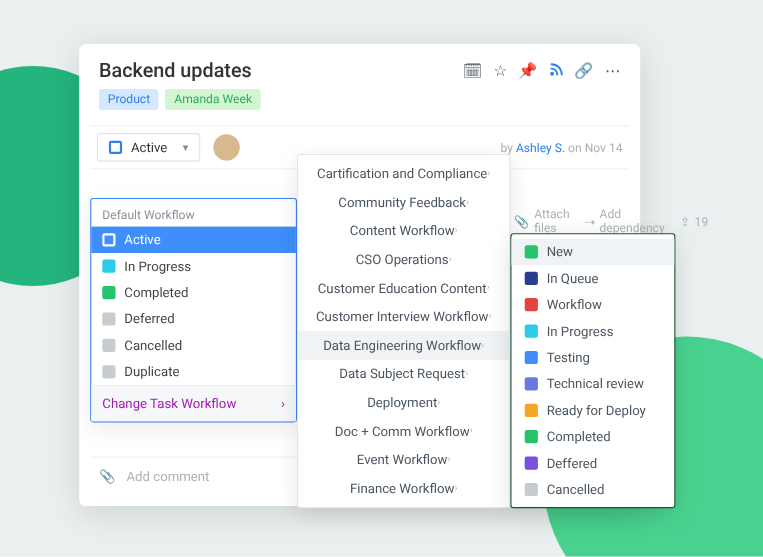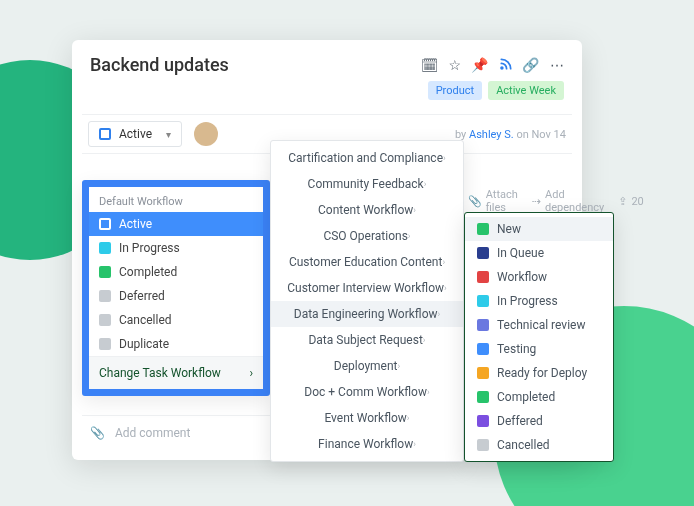--- a/index.html
+++ b/index.html
@@ -37,21 +37,21 @@
     z-index: 1;
   }
   
   .hdr { padding: 14px 18px 4px 18px; }
   .hdr-row1 { display: flex; justify-content: space-between; align-items: center; }
   .title { font-size: 18px; font-weight: 500; color: #333; }
   .hdr-icons { display: flex; gap: 10px; align-items: center; }
   .hdr-icons span { color: #4a5560; font-size: 14px; cursor: pointer; line-height: 1; }
   .hdr-icons .pin { color: #2f80ed; }
   .hdr-icons .rss { color: #2f80ed; }
-  .tags { margin-top: 6px; display: flex; gap: 6px; justify-content: flex-end; }
+  .tags { margin-top: 6px; display: flex; gap: 6px; }
   .tag { font-size: 11px; padding: 3px 8px; border-radius: 3px; }
   .tag.product { background: #d6e8ff; color: #2f80ed; }
   .tag.week { background: #d4f5d3; color: #27ae60; }
 
   
   .row2 {
     display: flex; align-items: center;
     margin: 10px 10px 0 10px;
     border-top: 1px solid #eef0f2;
     border-bottom: 1px solid #eef0f2;
@@ -71,42 +71,42 @@
   .avatar { width: 24px; height: 24px; border-radius: 50%; background: #d8b98f; margin-left: 12px; }
   .byline { margin-left: auto; font-size: 11px; color: #aab1b9; }
   .byline .name { color: #2f80ed; }
 
   
   .wf-panel {
     position: absolute;
     left: 10px; top: 140px;
     width: 188px;
     background: #fff;
-    border: 7px solid #3b82f6;
+    border: 1px solid #3b82f6;
     border-radius: 3px;
     box-shadow: 0 6px 20px rgba(0,0,0,0.08);
     z-index: 5;
   }
   .wf-title { font-size: 11px; color: #8a9099; padding: 8px 10px 4px 10px; }
   .wf-list { list-style: none; }
   .wf-list li {
     display: flex; align-items: center; gap: 8px;
     padding: 5px 10px; font-size: 12px; color: #444;
     cursor: pointer;
   }
   .wf-list li.active { background: #3f8efc; color: #fff; }
   .wf-list li.active .swatch { border-color: #fff; }
   .swatch { width: 12px; height: 12px; border-radius: 2px; flex: none; }
   .sw-outline { border: 2px solid #3f8efc; background: transparent; }
   .sw-cyan { background: #2ecbe9; }
   .sw-green { background: #27c36b; }
   .sw-grey { background: #c7ccd1; }
   .wf-change {
     border-top: 1px solid #eef0f2;
-    padding: 9px 10px; font-size: 12px; color: #14532d;
+    padding: 9px 10px; font-size: 12px; color: #a21caf;
     display: flex; justify-content: space-between; align-items: center;
     background: #f5f7f8;
     cursor: pointer;
   }
 
   
   .menu2 {
     position: absolute;
     left: 198px; top: 100px;
     width: 194px;
@@ -196,21 +196,21 @@
               <path d="M4 4a16 16 0 0 1 16 16"></path>
               <circle cx="5" cy="19" r="1.5" fill="#2f80ed"></circle>
             </svg>
         </span>
         <span>🔗</span>
         <span>⋯</span>
       </div>
     </div>
     <div class="tags">
       <span class="tag product">Product</span>
-      <span class="tag week">Active Week</span>
+      <span class="tag week">Amanda Week</span>
     </div>
   </div>
 
   <div class="row2">
     <div class="status-btn">
       <span class="sq"></span>
       <span>Active</span>
       <span class="chev">▾</span>
     </div>
     <div class="avatar"></div>
@@ -223,21 +223,21 @@
     <span class="it">
       <span>📎</span>
       <span>Attach files</span>
     </span>
     <span class="it">
       <span>⇢</span>
       <span>Add dependency</span>
     </span>
     <span class="it">
       <span>⇪</span>
-      <span>20</span>
+      <span>19</span>
     </span>
   </div>
 
   <div class="wf-panel">
     <div class="wf-title">Default Workflow</div>
     <ul class="wf-list" id="wf-list">
         <li class="active">
           <span class="swatch sw-outline"></span>
           <span>Active</span>
         </li>
@@ -330,26 +330,26 @@
       </li>
       <li>
         <span class="sw3" style="background: rgb(226, 67, 67);"></span>
         <span>Workflow</span>
       </li>
       <li>
         <span class="sw3" style="background: rgb(46, 203, 233);"></span>
         <span>In Progress</span>
       </li>
       <li>
+        <span class="sw3" style="background: rgb(63, 142, 252);"></span>
+        <span>Testing</span>
+      </li>
+      <li>
         <span class="sw3" style="background: rgb(106, 120, 224);"></span>
         <span>Technical review</span>
-      </li>
-      <li>
-        <span class="sw3" style="background: rgb(63, 142, 252);"></span>
-        <span>Testing</span>
       </li>
       <li>
         <span class="sw3" style="background: rgb(245, 166, 35);"></span>
         <span>Ready for Deploy</span>
       </li>
       <li>
         <span class="sw3" style="background: rgb(39, 195, 107);"></span>
         <span>Completed</span>
       </li>
       <li>

